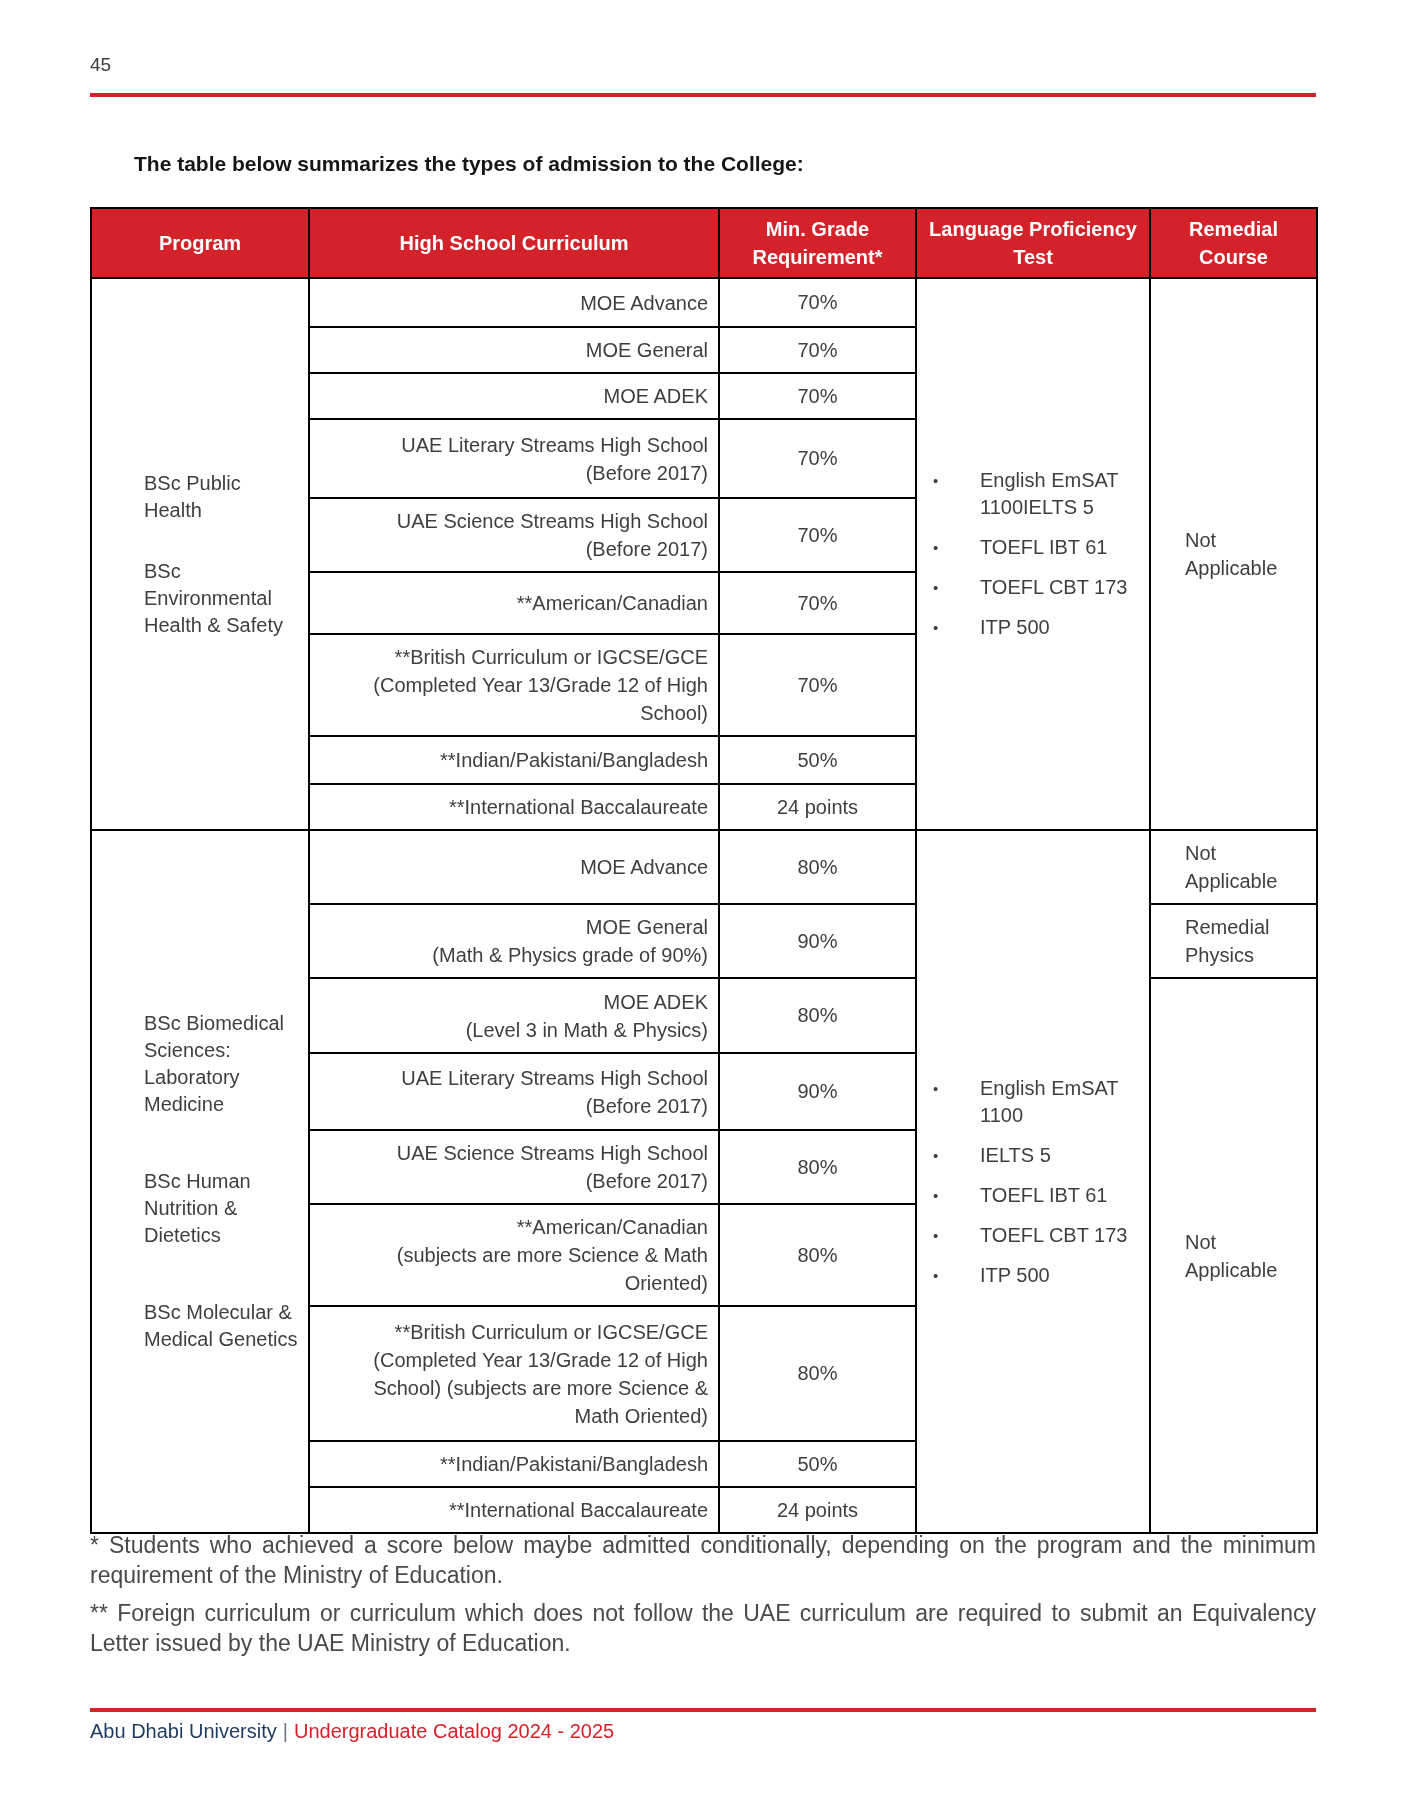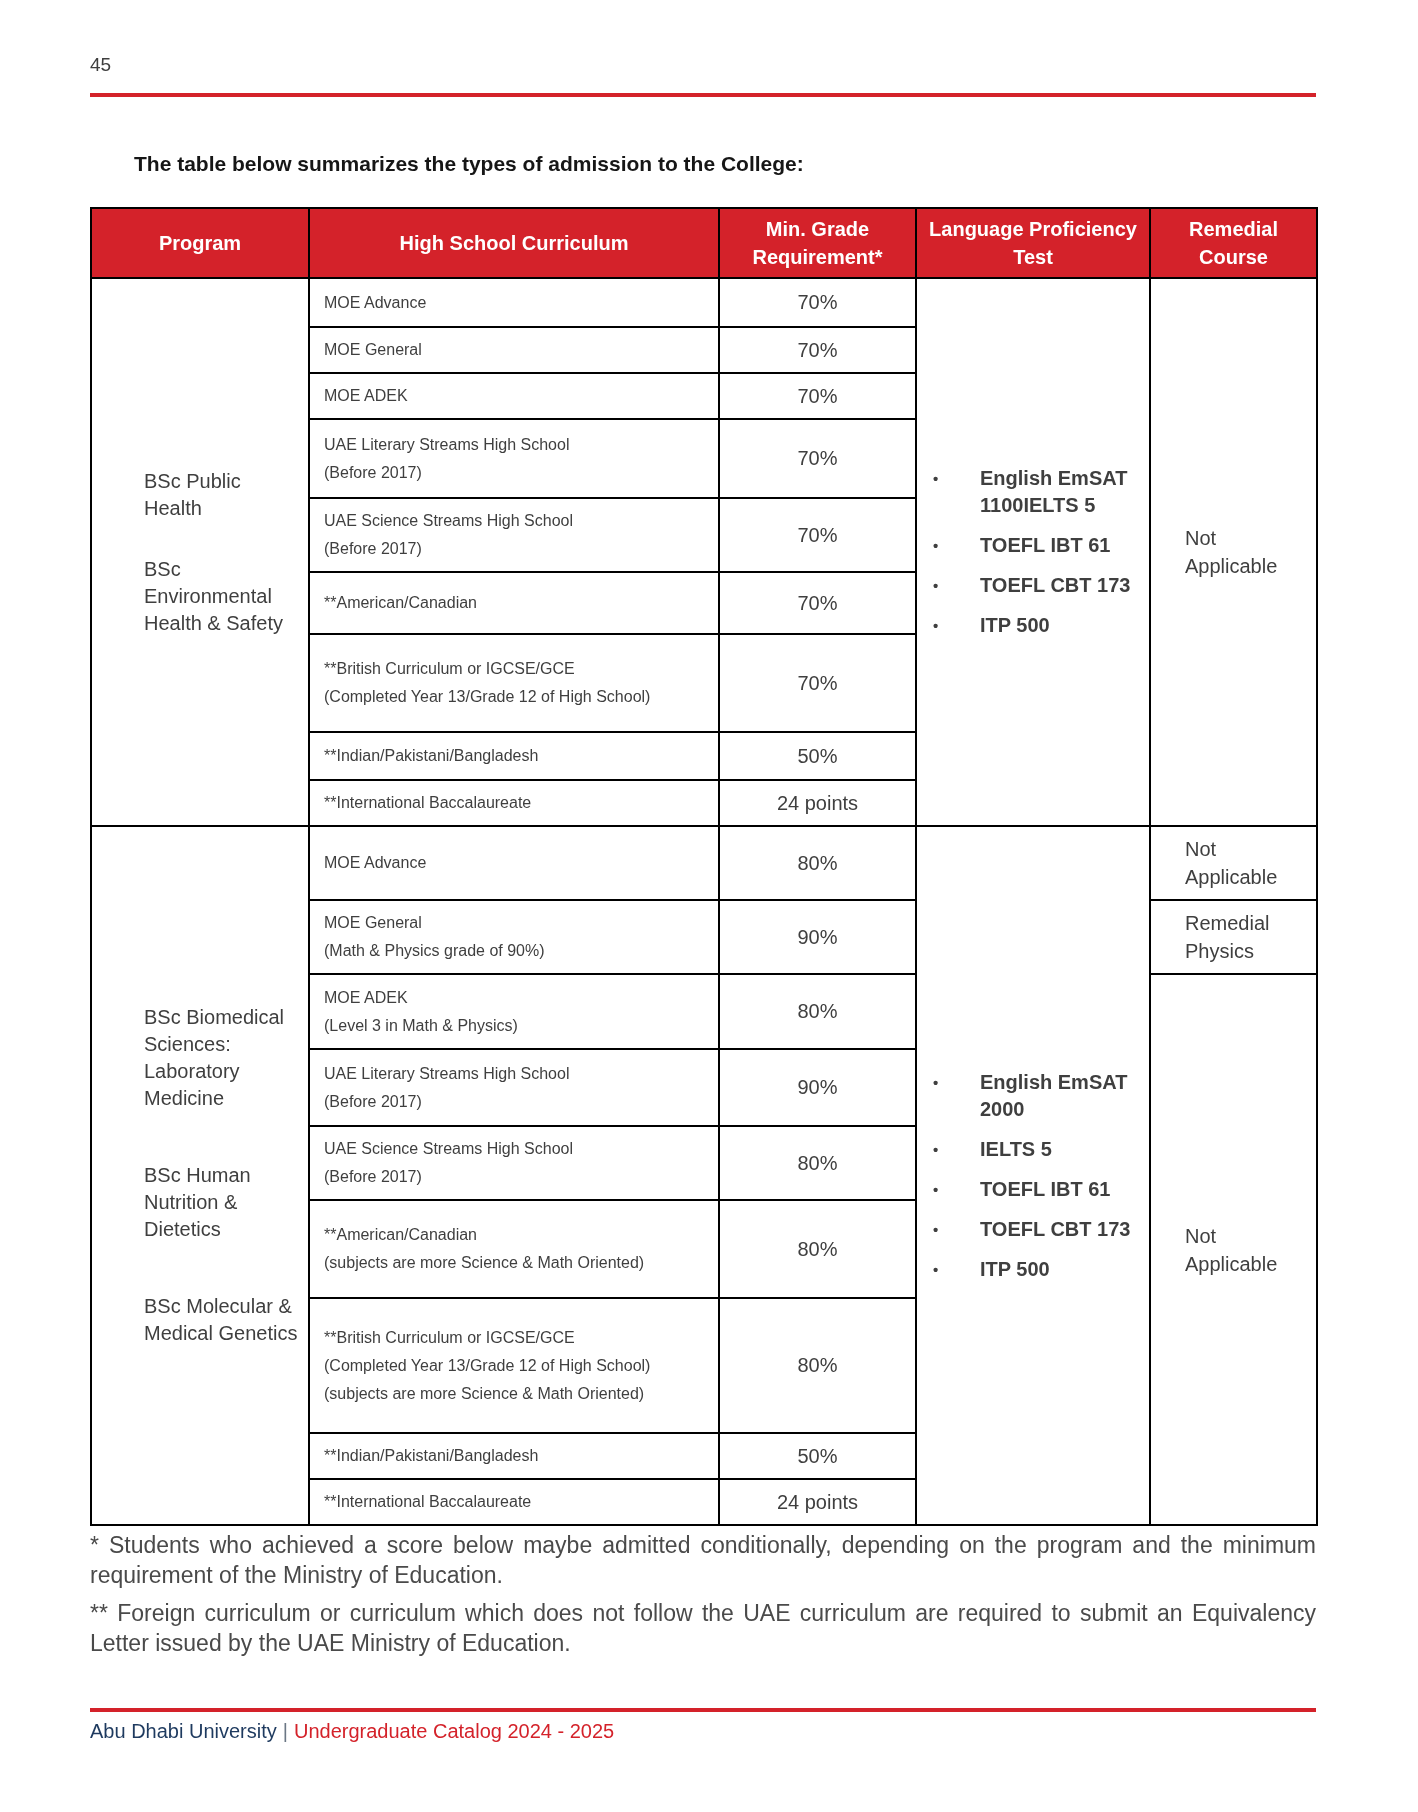--- a/index.html
+++ b/index.html
@@ -44,25 +44,25 @@
     background: #d4222a;
     color: #ffffff;
     font-weight: bold;
     font-size: 20px;
     line-height: 28px;
     text-align: center;
     padding: 6px 8px;
     height: 70px;
   }
   td.cell-curriculum {
-    font-size: 16px;
+    font-size: 20px;
     line-height: 28px;
     padding: 8px 10px 8px 14px;
     white-space: pre-line;
-    text-align: left;
+    text-align: right;
   }
   td.cell-grade {
     font-size: 20px;
     text-align: center;
   }
   td.cell-program {
     padding: 10px 6px 10px 12px;
   }
   .program-stack {
     display: flex; flex-direction: column;
@@ -70,21 +70,21 @@
     row-gap: 34px;
     font-size: 20px; line-height: 27px;
     white-space: pre-line;
     margin-left: 40px;
   }
   td.cell-language { padding: 10px 6px 10px 14px; }
   .lang-list {
     display: flex; flex-direction: column;
     justify-content: center;
     row-gap: 13px;
-    font-size: 20px; line-height: 27px; font-weight: bold;
+    font-size: 20px; line-height: 27px;
   }
   .lang-item { display: flex; align-items: flex-start; }
   .bullet-icon {
     flex: 0 0 47px;
     font-size: 15px; line-height: 27px;
     padding-left: 2px;
   }
   .bullet-icon::before { content: "\2022"; }
   .lang-text { flex: 1 1 auto; }
   td.cell-remedial {
@@ -218,21 +218,21 @@
           <div>BSc Molecular &amp;
 Medical Genetics</div>
         </div>
       </td>
       <td class="cell-curriculum">MOE Advance</td>
       <td class="cell-grade">80%</td>
       <td class="cell-language" rowspan="9">
         <div class="lang-list">
           <div class="lang-item">
               <span class="bullet-icon"></span>
-              <span class="lang-text">English EmSAT 2000</span>
+              <span class="lang-text">English EmSAT 1100</span>
             </div>
           <div class="lang-item">
               <span class="bullet-icon"></span>
               <span class="lang-text">IELTS 5</span>
             </div>
           <div class="lang-item">
               <span class="bullet-icon"></span>
               <span class="lang-text">TOEFL IBT 61</span>
             </div>
           <div class="lang-item">

